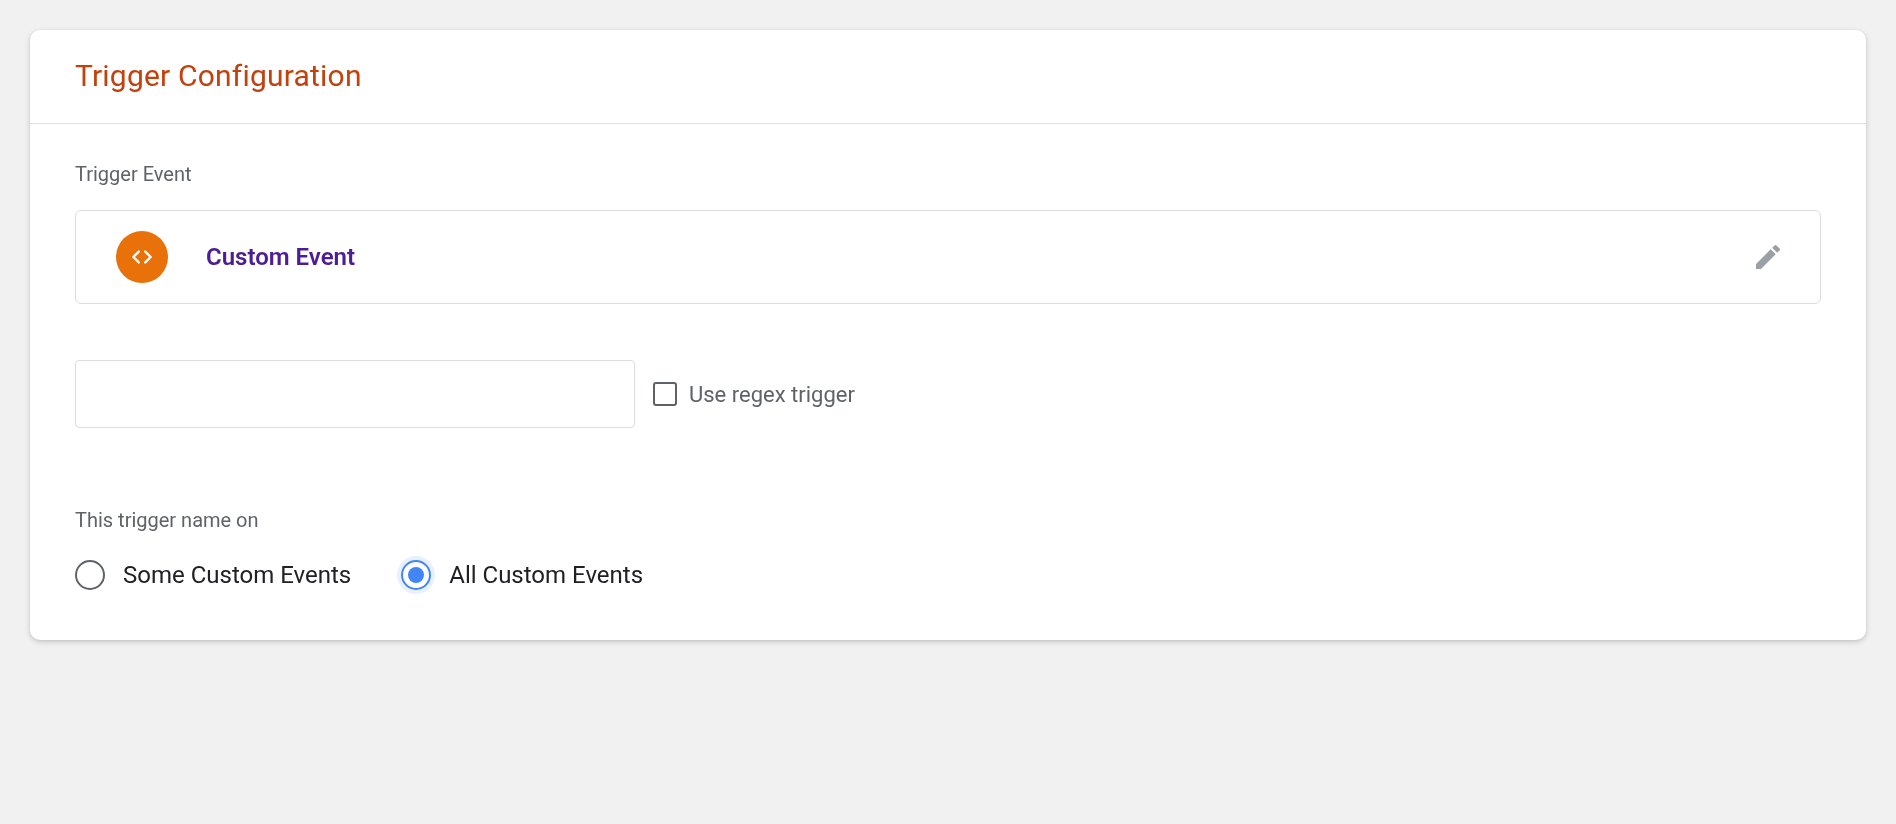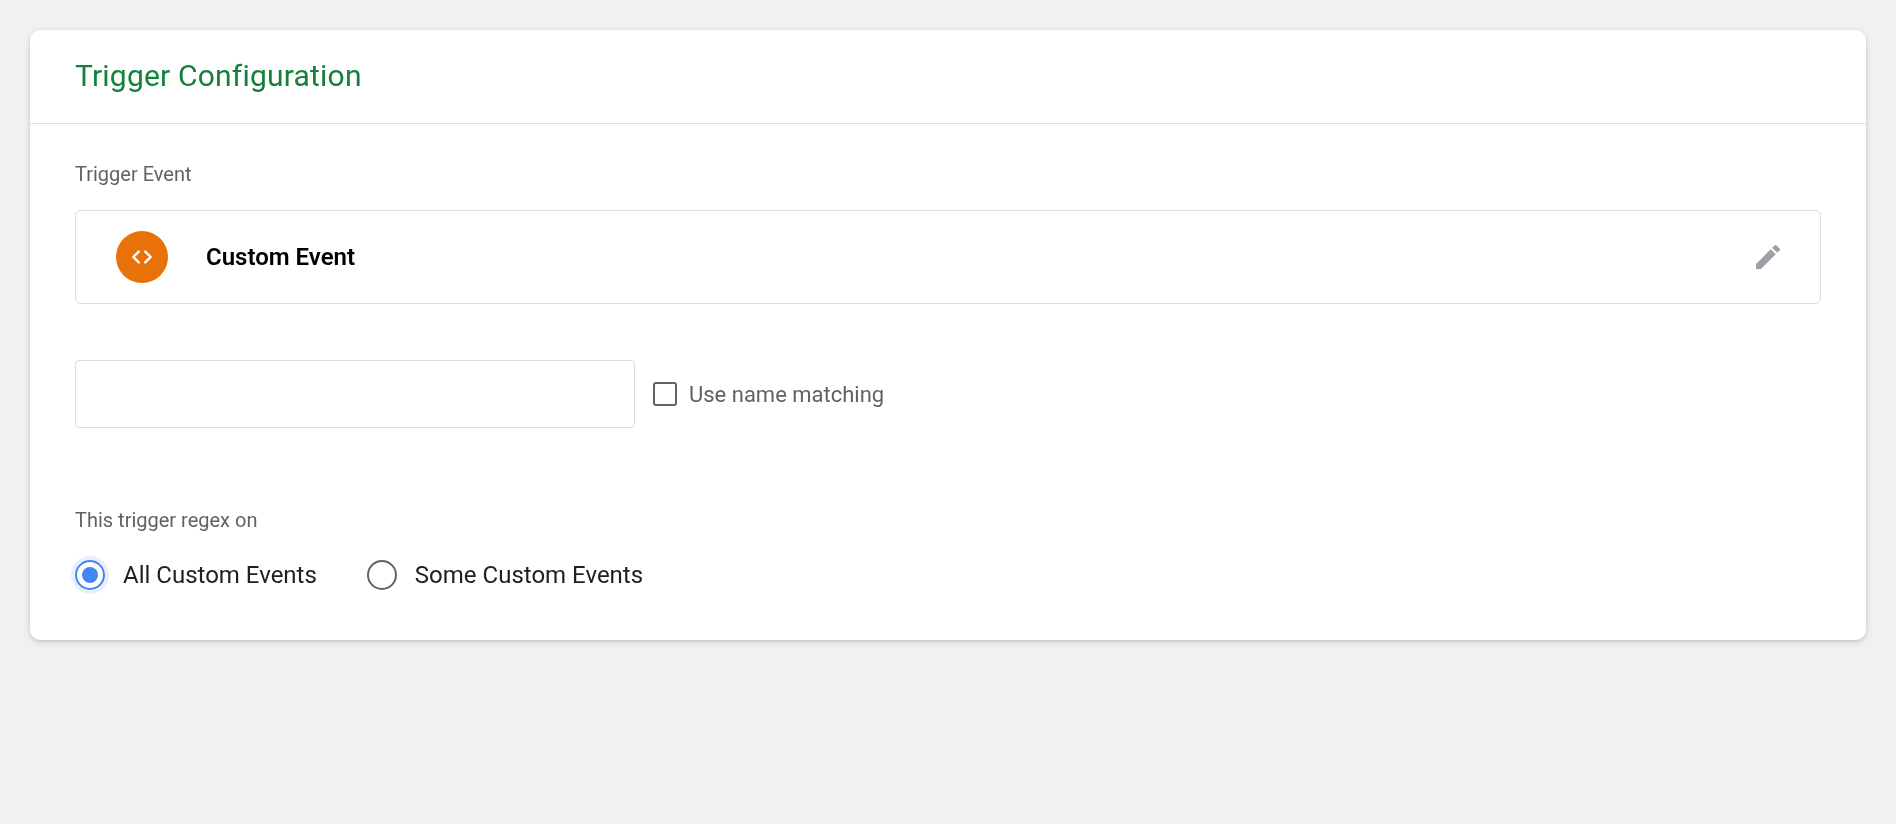--- a/index.html
+++ b/index.html
@@ -20,21 +20,21 @@
     box-shadow: 0 2px 6px rgba(0,0,0,0.15), 0 1px 3px rgba(0,0,0,0.08);
     overflow: hidden;
   }
   .card-header {
     padding: 28px 45px 30px 45px;
     border-bottom: 1px solid #e0e0e0;
   }
   .card-title {
     font-size: 30px;
     font-weight: 400;
-    color: #15803d;
+    color: #c2410c;
     letter-spacing: 0.2px;
   }
   .card-body {
     padding: 38px 45px 50px 45px;
   }
   .section-label {
     font-size: 20px;
     color: #5f6368;
     margin-bottom: 24px;
     font-weight: 400;
@@ -59,21 +59,21 @@
     margin-left: 10px;
     flex-shrink: 0;
   }
   .trigger-icon svg {
     width: 26px;
     height: 26px;
   }
   .trigger-type-name {
     font-size: 24px;
     font-weight: 600;
-    color: #000000;
+    color: #4c1d95;
     margin-left: 38px;
     flex: 1;
   }
   .edit-icon {
     color: #9aa0a6;
     display: flex;
     align-items: center;
     justify-content: center;
     padding: 6px;
     cursor: pointer;
@@ -181,33 +181,33 @@
           <path d="M3 17.25V21h3.75L17.81 9.94l-3.75-3.75L3 17.25zM20.71 7.04a.996.996 0 0 0 0-1.41l-2.34-2.34a.996.996 0 0 0-1.41 0l-1.83 1.83 3.75 3.75 1.83-1.83z"></path>
         </svg>
       </div>
     </div>
 
 
     <div class="event-name-row">
       <input type="text" class="text-input" value="" style="">
       <label class="checkbox-container">
         <span class="checkbox-box"></span>
-        <span class="checkbox-label">Use name matching</span>
+        <span class="checkbox-label">Use regex trigger</span>
       </label>
     </div>
 
-    <div class="fires-label">This trigger regex on</div>
+    <div class="fires-label">This trigger name on</div>
 
     <div class="radio-row">
+      <label class="radio-option">
+        <span class="radio-outer unselected"></span>
+        <span class="radio-label">Some Custom Events</span>
+      </label>
       <label class="radio-option">
         <span class="radio-outer selected">
           <span class="radio-inner"></span>
         </span>
         <span class="radio-label">All Custom Events</span>
       </label>
-      <label class="radio-option">
-        <span class="radio-outer unselected"></span>
-        <span class="radio-label">Some Custom Events</span>
-      </label>
     </div>
 
   </div>
 </div>
 
 </body></html>

